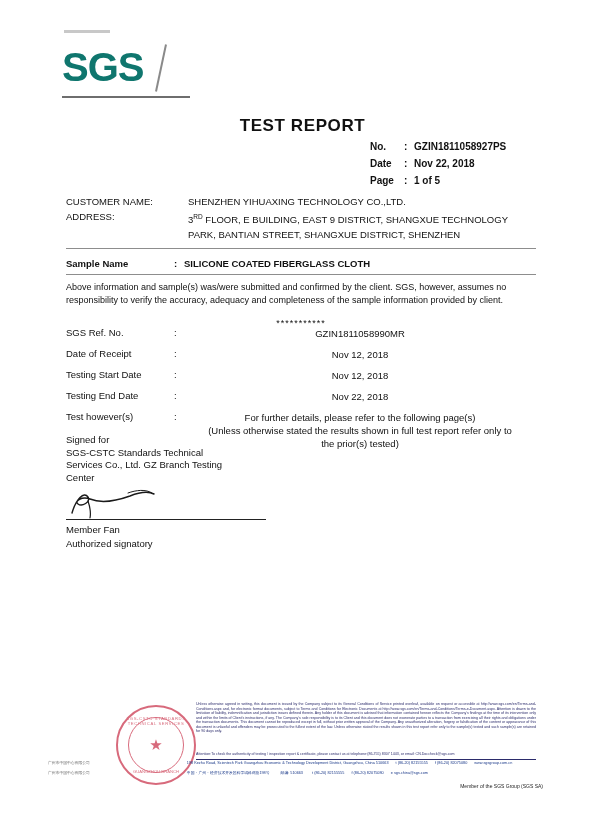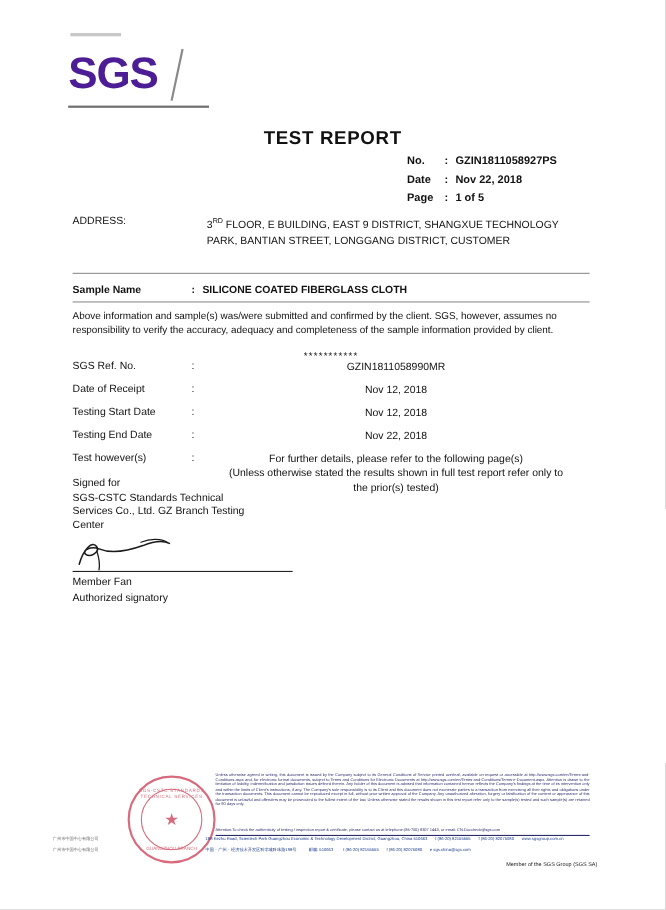--- a/index.html
+++ b/index.html
@@ -32,21 +32,21 @@
     background: #9a9a9a;
     opacity: 0.55;
     margin-bottom: 16px;
     margin-left: 2px;
   }
   .logo-text {
     font-family: "Liberation Sans", sans-serif;
     font-weight: bold;
     font-size: 40px;
     letter-spacing: -1px;
-    color: #4c1d95;
+    color: #0f766e;
     line-height: 36px;
   }
   .logo-rule {
     position: absolute;
     left: 0;
     top: 66px;
     width: 128px;
     height: 2px;
     background: #6e6e6e;
   }
@@ -338,24 +338,28 @@
     </div>
     <div class="row">
       <span class="lbl">Page</span>
       <span class="sep">:</span>
       <span class="val">1 of 5</span>
     </div>
   </div>
 
   <div class="cust">
     <div class="line">
+      <span class="k">CUSTOMER NAME:</span>
+      <span class="v">SHENZHEN YIHUAXING TECHNOLOGY CO.,LTD.</span>
+    </div>
+    <div class="line">
       <span class="k">ADDRESS:</span>
       <span class="v"><span>3</span><sup class="ord">RD</sup><span> FLOOR, E BUILDING, EAST 9 DISTRICT, SHANGXUE TECHNOLOGY</span></span>
     </div>
-    <div class="v2">PARK, BANTIAN STREET, LONGGANG DISTRICT, CUSTOMER</div>
+    <div class="v2">PARK, BANTIAN STREET, SHANGXUE DISTRICT, SHENZHEN</div>
   </div>
 
   <div class="hr" style="top:248px;"></div>
   <div class="hr" style="top:274px;"></div>
 
   <div class="sample">
     <span class="k">Sample Name</span>
     <span class="c">:</span>
     <span>SILICONE COATED FIBERGLASS CLOTH</span>
   </div>

